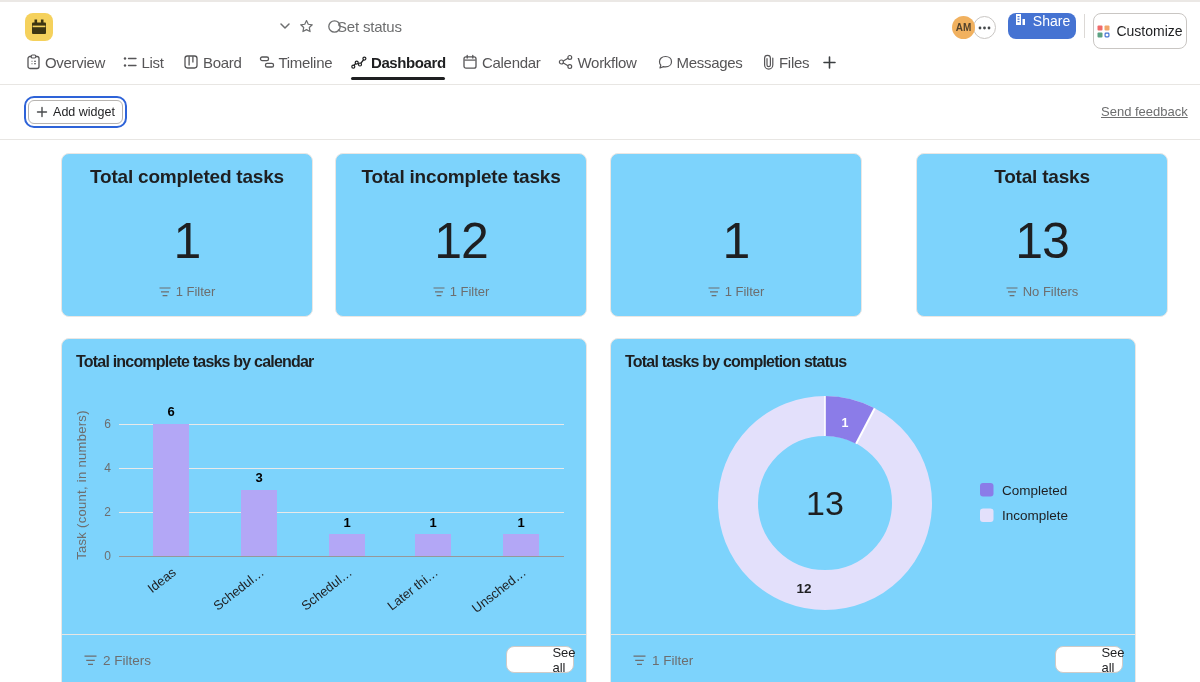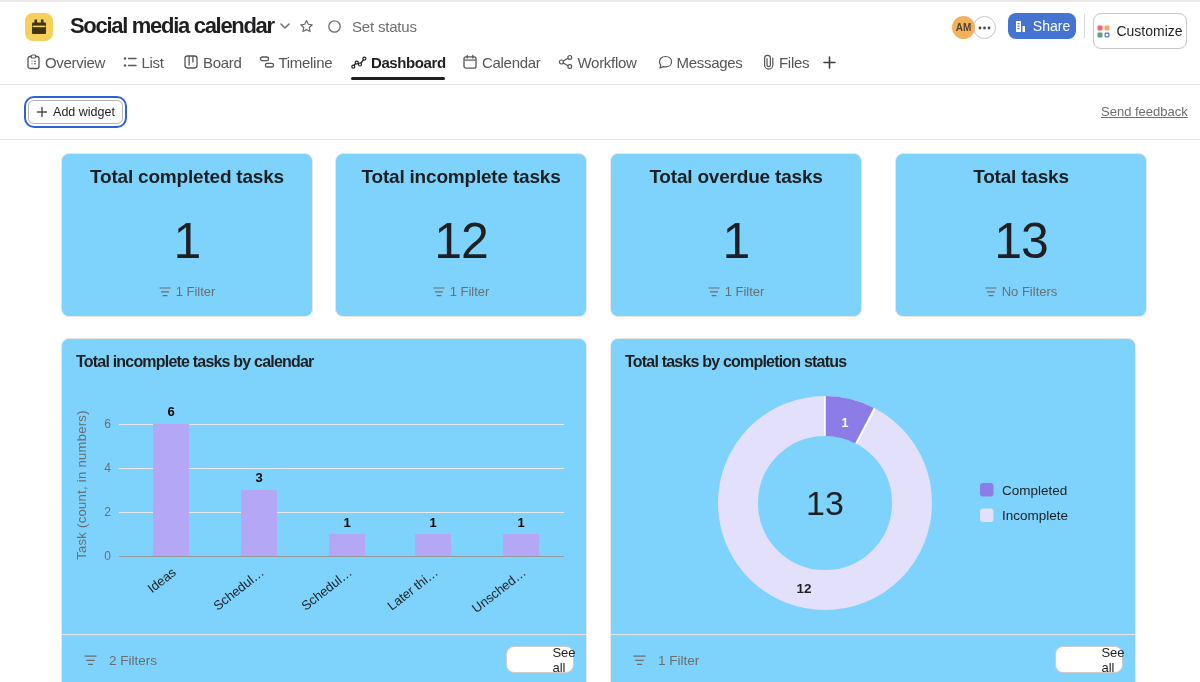--- a/index.html
+++ b/index.html
@@ -8,29 +8,29 @@
 .abs { position:absolute; }
 #page { position:relative; width:1200px; height:682px; background:#fff; }
 #topline { position:absolute; top:0; left:0; width:1200px; height:2px; background:#ebe8e5; }
 
 
 #cal-tile { left:25px; top:13px; width:28px; height:28px; border-radius:8px; background:#f5d15c; }
 #title { left:70px; top:13px; font-size:22px; font-weight:bold; letter-spacing:-1.3px; }
 #chev { left:279px; top:22px; }
 #star { left:299px; top:19px; }
 #statcirc { left:328px; top:20px; }
-#setstatus { left:352px; top:18px; font-size:15px; letter-spacing:-0.2px; color:#6d6e6f; font-weight:500; }
+#setstatus { left:337px; top:18px; font-size:15px; letter-spacing:-0.2px; color:#6d6e6f; font-weight:500; }
 #avatar { left:952px; top:16px; width:23px; height:23px; border-radius:50%; background:#f1b15f;
   color:#54432c; font-size:10px; font-weight:bold; display:flex; align-items:center; justify-content:center; }
 #dots { left:973px; top:16px; width:23px; height:23px; border-radius:50%; background:#fff;
   border:1px solid #c9c6c3; color:#3b3e40; display:flex; align-items:center; justify-content:center;
   font-size:11px; font-weight:bold; letter-spacing:0.5px; z-index:0; }
 #avatar { z-index:1; }
 #share { left:1008px; top:13px; width:68px; height:26px; border-radius:8px; background:#4573d2;
-  color:#fff; display:flex; align-items:center; justify-content:center; gap:6px;
+  color:#fff; display:flex; align-items:flex-start; justify-content:center; gap:6px;
   font-size:14px; font-weight:500; }
 #hdiv { left:1084px; top:14px; width:1px; height:24px; background:#dcd9d6; }
 #customize { left:1093px; top:13px; width:94px; height:36px; border-radius:8px; background:#fff;
   border:1px solid #c9c6c3; display:flex; align-items:center; justify-content:center; gap:6px;
   font-size:14px; color:#1e1f21; }
 
 
 #tabs { left:0; top:48px; height:28px; width:1200px; }
 .tab { position:absolute; top:0; height:28px; display:flex; align-items:center; gap:4px; font-size:15px; letter-spacing:-0.3px; color:#565557; }
 .tab.active { color:#1e1f21; font-weight:bold; letter-spacing:-0.4px; }
@@ -47,39 +47,38 @@
 
 .card { position:absolute; background:#7dd3fc; border:1px solid #eae7e4; border-radius:8px; }
 .c1 { top:153px; height:164px; width:252px; }
 .ctitle { position:absolute; width:100%; text-align:center; top:12px; font-size:19px; font-weight:bold; letter-spacing:-0.2px; }
 .cnum { position:absolute; width:100%; text-align:center; top:58px; font-size:50px; font-weight:400; letter-spacing:-1px; }
 .cfilter { position:absolute; width:100%; top:130px; display:flex; align-items:center; justify-content:center; gap:5px;
   font-size:13px; color:#6d6e6f; font-weight:500; }
 .c2 { top:338px; height:400px; width:526px; }
 .c2title { position:absolute; left:14px; top:14px; font-size:16px; font-weight:bold; letter-spacing:-0.8px; }
 .cfoot { position:absolute; left:0; right:0; top:295px; height:105px; border-top:1px solid #e8e6e3; }
-.footfilter { position:absolute; left:22px; top:18px; display:flex; align-items:center; gap:12px;
+.footfilter { position:absolute; left:22px; top:18px; display:flex; align-items:center; gap:6px;
   font-size:13.5px; color:#6d6e6f; font-weight:500; }
 .seeall { position:absolute; right:12px; top:11px; width:68px; height:27px; border:1px solid #cfcbc8; border-radius:8px;
   background:#fff; display:flex; align-items:center; justify-content:center; font-size:13px; color:#1e1f21;padding-left:48px; }
 </style>
 </head>
 <body>
 <div id="page">
   <div id="topline"></div>
 
   <div id="cal-tile" class="abs">
     <svg width="28" height="28" viewBox="0 0 28 28">
       <rect x="7" y="9.5" width="14" height="11.5" rx="1" fill="#3d3513"></rect>
       <rect x="9.5" y="6.5" width="2.6" height="4" fill="#3d3513"></rect>
       <rect x="15.9" y="6.5" width="2.6" height="4" fill="#3d3513"></rect>
       <rect x="7.6" y="12.6" width="12.8" height="1.6" fill="#f5d15c"></rect>
     </svg>
   </div>
-  <div id="title" class="abs">Social media calendar</div>
   <svg id="chev" class="abs" width="12" height="8" viewBox="0 0 12 8">
       <path d="M2 2l4 4 4-4" fill="none" stroke="#6d6e6f" stroke-width="1.5" stroke-linecap="round" stroke-linejoin="round"></path>
     </svg>
   <svg id="star" class="abs" width="15" height="15" viewBox="0 0 15 15">
       <path d="M7.5 1.6l1.75 3.66 4.02.52-2.95 2.78.76 3.98L7.5 10.6l-3.58 1.94.76-3.98L1.73 5.78l4.02-.52z" fill="none" stroke="#6d6e6f" stroke-width="1.2" stroke-linejoin="round"></path>
     </svg>
   <svg id="statcirc" class="abs" width="13" height="13" viewBox="0 0 13 13">
       <circle cx="6.5" cy="6.5" r="5.7" fill="none" stroke="#6d6e6f" stroke-width="1.3"></circle>
     </svg>
   <div id="setstatus" class="abs">Set status</div>
@@ -213,30 +212,29 @@
     <div class="ctitle">Total incomplete tasks</div>
     <div class="cnum">12</div>
     <div class="cfilter">
         <svg width="12" height="10" viewBox="0 0 12 10">
           <path d="M0.5 1h11M2 4.8h8M3.6 8.6h4.8" stroke="#6d6e6f" stroke-width="1.2"></path>
         </svg>
         <span>1 Filter</span>
       </div>
   </div>
   <div class="card c1" style="left:610px;">
-    <div class="ctitle">Total overdue tasks</div>
     <div class="cnum">1</div>
     <div class="cfilter">
         <svg width="12" height="10" viewBox="0 0 12 10">
           <path d="M0.5 1h11M2 4.8h8M3.6 8.6h4.8" stroke="#6d6e6f" stroke-width="1.2"></path>
         </svg>
         <span>1 Filter</span>
       </div>
   </div>
-  <div class="card c1" style="left:895px;">
+  <div class="card c1" style="left:916px;">
     <div class="ctitle">Total tasks</div>
     <div class="cnum">13</div>
     <div class="cfilter">
         <svg width="12" height="10" viewBox="0 0 12 10">
           <path d="M0.5 1h11M2 4.8h8M3.6 8.6h4.8" stroke="#6d6e6f" stroke-width="1.2"></path>
         </svg>
         <span>No Filters</span>
       </div>
   </div>
 

